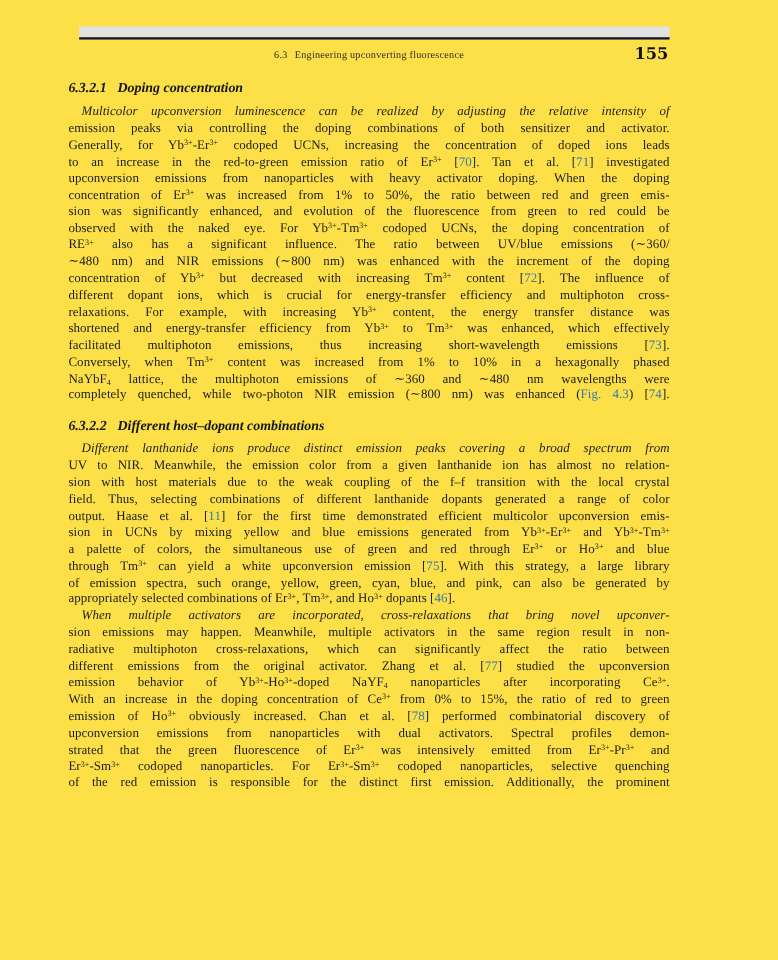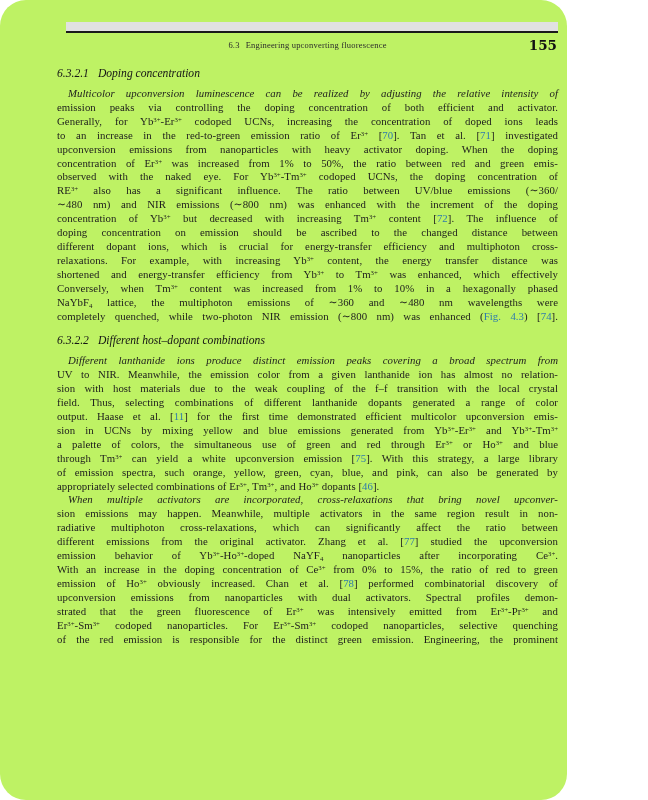--- a/index.html
+++ b/index.html
@@ -2,37 +2,37 @@
 <html style="--link: #2f7cad; --bar-fill: #e1e1e1; --bar-border: #1a1a1a;"><head>
 <meta charset="utf-8">
 <style>
   html,body{margin:0;padding:0;}
   body{
     width:648px;height:800px;
     background:#ffffff;
     font-family:"Liberation Serif","DejaVu Serif",serif;
     color:#1c1c1c;
   }
-  .page{position:relative;width:567px;height:800px;background:#bef264;overflow:hidden;border-radius:26px;}
+  .page{position:relative;width:648px;height:800px;background:#fde047;overflow:hidden;}
   .content{position:absolute;left:57px;top:22px;width:501px;}
   .bar{
     margin-left:9px;height:9px;
     background:var(--bar-fill,#e1e1e1);
     border-bottom:2.5px solid var(--bar-border,#1a1a1a);
   }
   .runrow{position:relative;margin-top:7px;height:16px;}
   .runhead{text-align:center;font-size:8.5px;color:#2b2b2b;letter-spacing:.2px;}
   .runhead .sec{margin-right:6px;}
   .pagenum{
     position:absolute;right:1px;top:-3px;
     font-size:13.5px;font-weight:bold;color:#111;
     font-family:"DejaVu Serif","Liberation Serif",serif;
   }
   h2.heading{
-    font-size:11.6px;font-weight:normal;font-style:italic;
+    font-size:11.6px;font-weight:bold;font-style:italic;
     margin:11px 0 7px 0;color:#151515;
   }
   h2.heading .hnum{margin-right:9px;}
   .line{
     font-size:10.8px;line-height:13.9px;
     text-align:justify;text-align-last:justify;
     letter-spacing:.05px;color:#1c1c1c;
   }
   .line.indent{text-indent:11px;font-style:italic;}
   .line.endline{text-align-last:left;}
@@ -54,33 +54,34 @@
       </div>
       <div class="pagenum">155</div>
     </div>
 
     <h2 class="heading">
       <span class="hnum">6.3.2.1</span><span>Doping concentration</span>
     </h2>
     <div>
         <div class="para">
           <div class="line indent">Multicolor upconversion luminescence can be realized by adjusting the relative intensity of</div>
-          <div class="line">emission peaks via controlling the doping concentration of both efficient and activator.</div>
+          <div class="line">emission peaks via controlling the doping combinations of both sensitizer and activator.</div>
           <div class="line">Generally, for Yb<sup>3+</sup>-Er<sup>3+</sup> codoped UCNs, increasing the concentration of doped ions leads</div>
           <div class="line">to an increase in the red-to-green emission ratio of Er<sup>3+</sup> [<span class="ref">70</span>]. Tan et al. [<span class="ref">71</span>] investigated</div>
           <div class="line">upconversion emissions from nanoparticles with heavy activator doping. When the doping</div>
           <div class="line">concentration of Er<sup>3+</sup> was increased from 1% to 50%, the ratio between red and green emis-</div>
+          <div class="line">sion was significantly enhanced, and evolution of the fluorescence from green to red could be</div>
           <div class="line">observed with the naked eye. For Yb<sup>3+</sup>-Tm<sup>3+</sup> codoped UCNs, the doping concentration of</div>
           <div class="line">RE<sup>3+</sup> also has a significant influence. The ratio between UV/blue emissions (∼360/</div>
           <div class="line">∼480 nm) and NIR emissions (∼800 nm) was enhanced with the increment of the doping</div>
           <div class="line">concentration of Yb<sup>3+</sup> but decreased with increasing Tm<sup>3+</sup> content [<span class="ref">72</span>]. The influence of</div>
-          <div class="line">doping concentration on emission should be ascribed to the changed distance between</div>
           <div class="line">different dopant ions, which is crucial for energy-transfer efficiency and multiphoton cross-</div>
           <div class="line">relaxations. For example, with increasing Yb<sup>3+</sup> content, the energy transfer distance was</div>
           <div class="line">shortened and energy-transfer efficiency from Yb<sup>3+</sup> to Tm<sup>3+</sup> was enhanced, which effectively</div>
+          <div class="line">facilitated multiphoton emissions, thus increasing short-wavelength emissions [<span class="ref">73</span>].</div>
           <div class="line">Conversely, when Tm<sup>3+</sup> content was increased from 1% to 10% in a hexagonally phased</div>
           <div class="line">NaYbF<sub>4</sub> lattice, the multiphoton emissions of ∼360 and ∼480 nm wavelengths were</div>
           <div class="line">completely quenched, while two-photon NIR emission (∼800 nm) was enhanced (<span class="ref">Fig. 4.3</span>) [<span class="ref">74</span>].</div>
         </div>
       </div>
 
     <h2 class="heading">
       <span class="hnum">6.3.2.2</span><span>Different host–dopant combinations</span>
     </h2>
     <div>
@@ -100,18 +101,18 @@
           <div class="line indent">When multiple activators are incorporated, cross-relaxations that bring novel upconver-</div>
           <div class="line">sion emissions may happen. Meanwhile, multiple activators in the same region result in non-</div>
           <div class="line">radiative multiphoton cross-relaxations, which can significantly affect the ratio between</div>
           <div class="line">different emissions from the original activator. Zhang et al. [<span class="ref">77</span>] studied the upconversion</div>
           <div class="line">emission behavior of Yb<sup>3+</sup>-Ho<sup>3+</sup>-doped NaYF<sub>4</sub> nanoparticles after incorporating Ce<sup>3+</sup>.</div>
           <div class="line">With an increase in the doping concentration of Ce<sup>3+</sup> from 0% to 15%, the ratio of red to green</div>
           <div class="line">emission of Ho<sup>3+</sup> obviously increased. Chan et al. [<span class="ref">78</span>] performed combinatorial discovery of</div>
           <div class="line">upconversion emissions from nanoparticles with dual activators. Spectral profiles demon-</div>
           <div class="line">strated that the green fluorescence of Er<sup>3+</sup> was intensively emitted from Er<sup>3+</sup>-Pr<sup>3+</sup> and</div>
           <div class="line">Er<sup>3+</sup>-Sm<sup>3+</sup> codoped nanoparticles. For Er<sup>3+</sup>-Sm<sup>3+</sup> codoped nanoparticles, selective quenching</div>
-          <div class="line">of the red emission is responsible for the distinct green emission. Engineering, the prominent</div>
+          <div class="line">of the red emission is responsible for the distinct first emission. Additionally, the prominent</div>
         </div>
       </div>
 
   </div>
 </div>
 
 </body></html>

